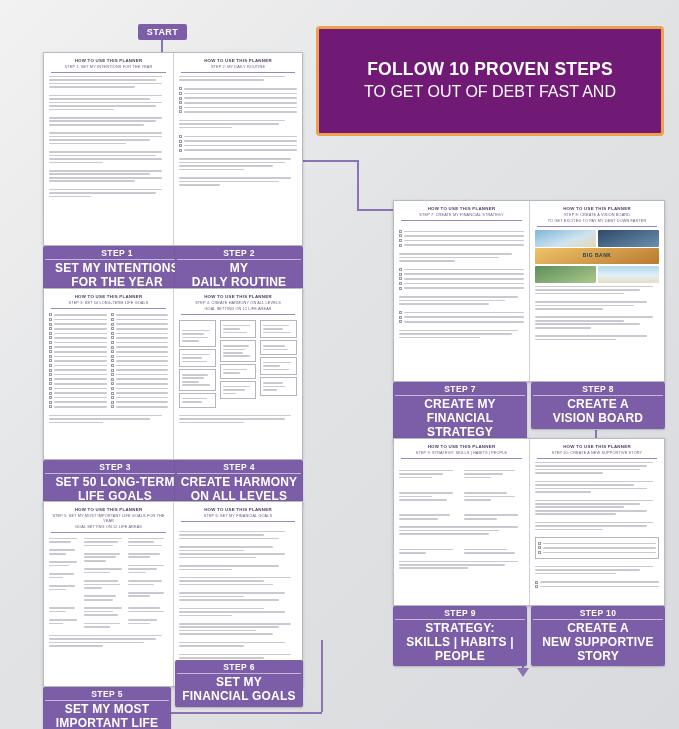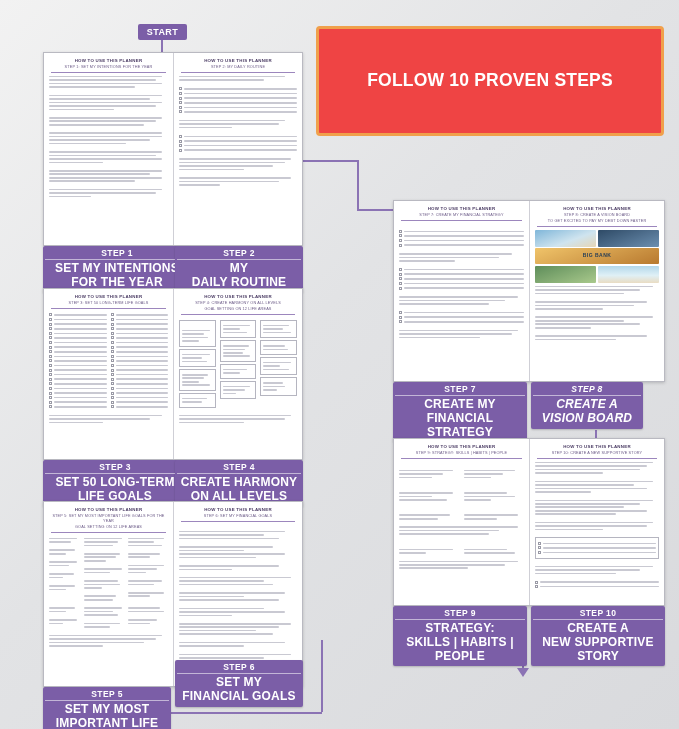--- a/index.html
+++ b/index.html
@@ -11,21 +11,21 @@
     position: relative;
     overflow: hidden;
     color: #2b2b2b;
   }
 
   
   .banner {
     position: absolute;
     left: 316px; top: 26px;
     width: 348px; height: 110px;
-    background: #ef4444;
+    background: #701a75;
     border: 3px solid #f0a04b;
     border-radius: 4px;
     display: flex; flex-direction: column;
     align-items: center; justify-content: center;
     text-align: center;
     color: #ffffff;
     padding: 6px 10px;
   }
   .banner .l1 {
     font-size: 17.5px; font-weight: bold; letter-spacing: .2px;
@@ -152,20 +152,21 @@
   .step .txt {
     font-size: 12px; font-weight: bold; line-height: 1.15; display:block;
     letter-spacing: .2px;
   }
 </style>
 </head>
 <body>
 
 <div class="banner">
   <div class="l1">FOLLOW 10 PROVEN STEPS</div>
+  <div class="l2">TO GET OUT OF DEBT FAST AND</div>
 </div>
 
 <div class="start-pill">START</div>
 
 <div class="ln v" style="left:161px; top:40px; height:12px;"></div>
 
 <div class="ln v" style="left:88px; top:278px; height:10px;"></div>
 <div class="ln v" style="left:234px; top:278px; height:10px;"></div>
 
 <div class="ln v" style="left:88px; top:491px; height:10px;"></div>
@@ -814,21 +815,21 @@
     <div class="gap"></div>
     <div class="tl w90"></div>
       <div class="tl w65"></div>
   </div>
 </div>
 
 <div class="step" style="left:393px; top:382px; width:134px;">
   <span class="num">STEP 7</span>
   <span class="txt">CREATE MY<br>FINANCIAL STRATEGY</span>
 </div>
-<div class="step" style="left:531px; top:382px; width:112px;font-style:italic;">
+<div class="step" style="left:531px; top:382px; width:134px;">
   <span class="num">STEP 8</span>
   <span class="txt">CREATE A<br>VISION BOARD</span>
 </div>
 
 <div class="spread" style="left:393px; top:438px; width:272px; height:168px;">
   <div class="pg">
     <div class="ptitle">HOW TO USE THIS PLANNER</div>
     <div class="psub">STEP 9: STRATEGY: SKILLS | HABITS | PEOPLE</div>
     <div class="rule"></div>
     <div class="minihead">&nbsp;</div>

